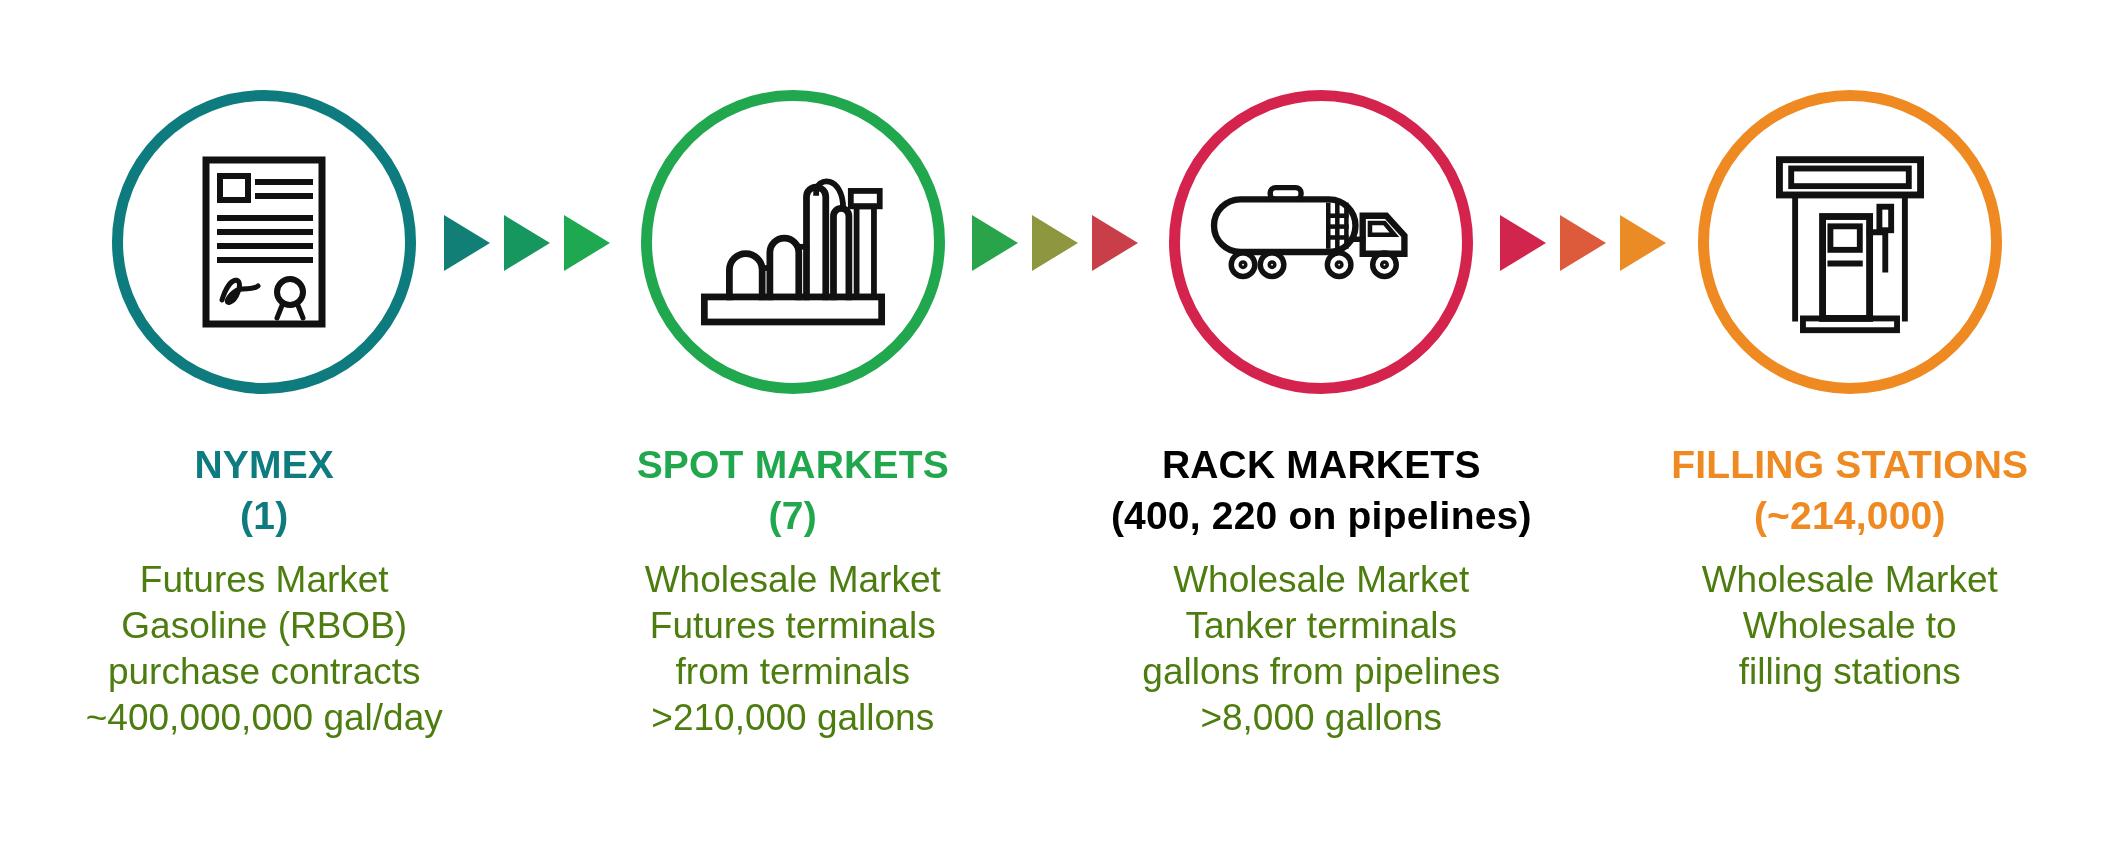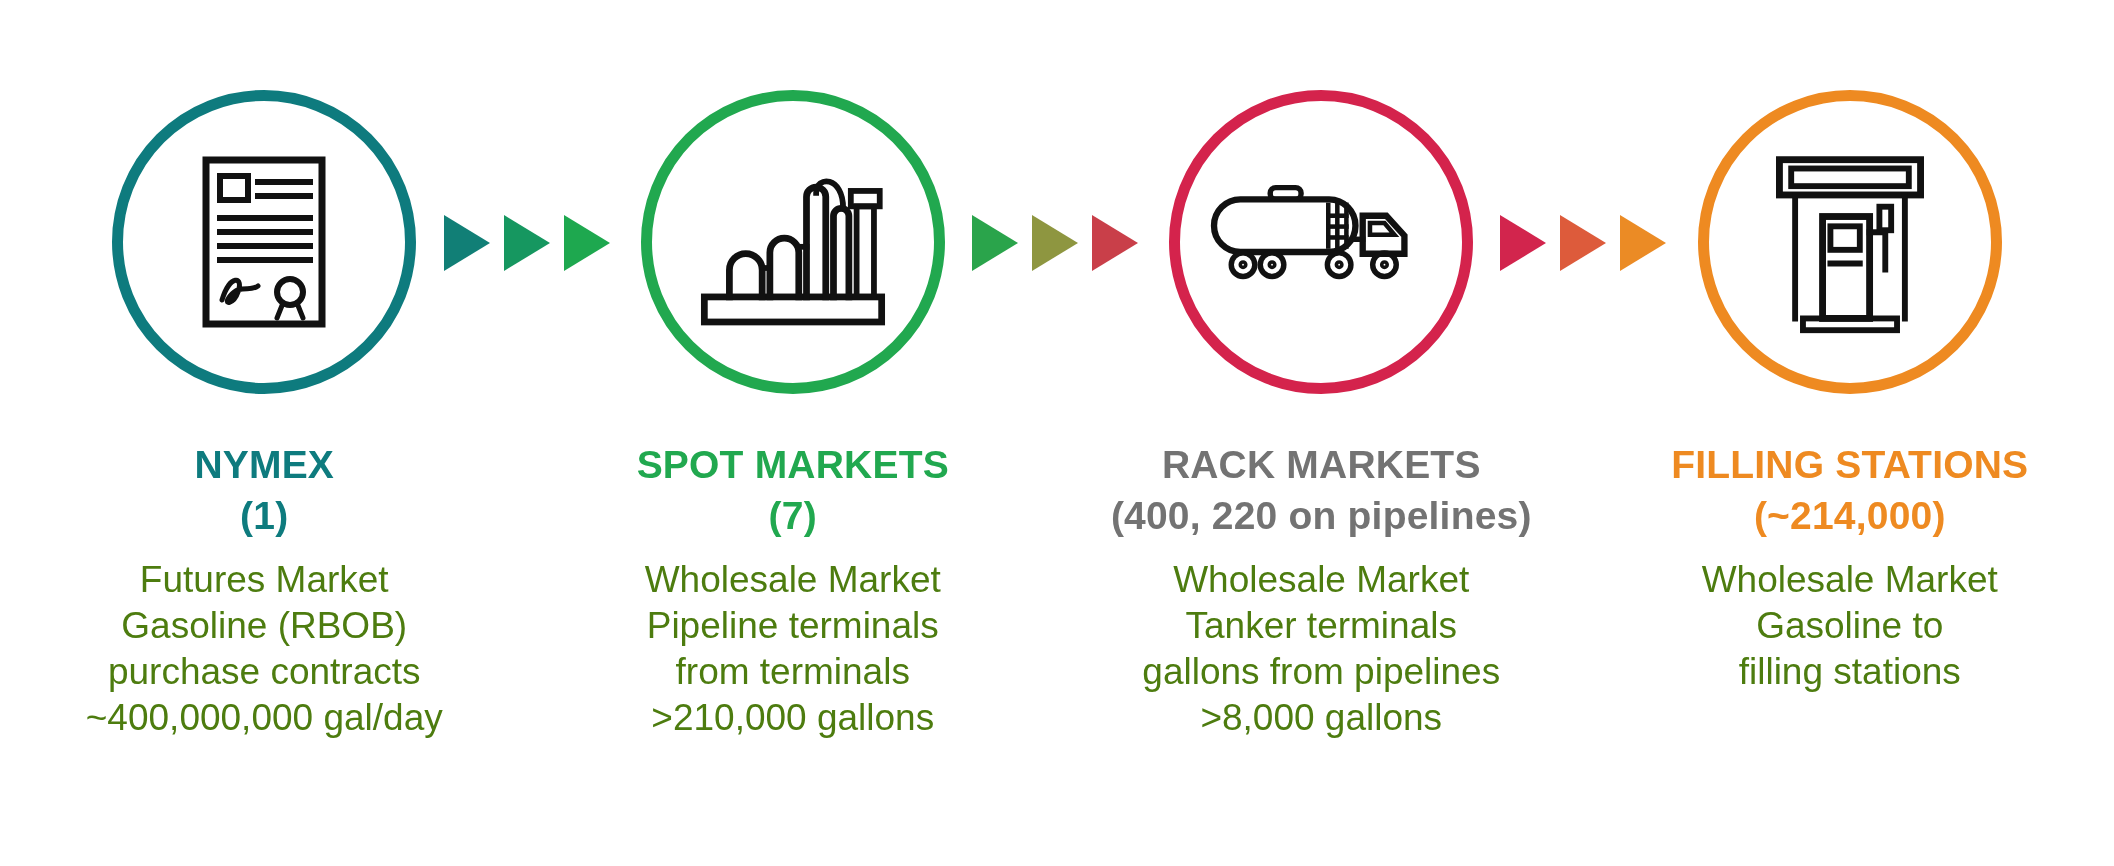--- a/index.html
+++ b/index.html
@@ -124,21 +124,21 @@
             <path d="M134 44 C134 26 162 26 162 60" stroke-width="6"></path>
           </svg>
         </span>
       </div>
       <h2 class="title" style="color: rgb(33, 168, 79); text-align: center;">
         <span>SPOT MARKETS</span>
         <span class="subtitle">(7)</span>
       </h2>
       <div class="body-text">
         <div>Wholesale Market</div>
-        <div>Pipeline terminals</div>
+        <div>Futures terminals</div>
         <div>from terminals</div>
         <div>&gt;210,000 gallons</div>
       </div>
     </section>
 
     <section class="stage">
       <div class="circle" style="border-color: rgb(212, 35, 76);">
         <span class="icon">
           <svg width="236" height="136" viewBox="0 0 260 150" fill="none" stroke="#111" stroke-width="7" stroke-linecap="square">
             <rect x="12" y="28" width="156" height="58" rx="29"></rect>
@@ -156,21 +156,21 @@
             <circle cx="76" cy="100" r="13" stroke-width="6"></circle>
             <circle cx="150" cy="100" r="13" stroke-width="6"></circle>
             <circle cx="200" cy="100" r="13" stroke-width="6"></circle>
             <circle cx="44" cy="100" r="3" stroke-width="4"></circle>
             <circle cx="76" cy="100" r="3" stroke-width="4"></circle>
             <circle cx="150" cy="100" r="3" stroke-width="4"></circle>
             <circle cx="200" cy="100" r="3" stroke-width="4"></circle>
           </svg>
         </span>
       </div>
-      <h2 class="title" style="color: #737373;">
+      <h2 class="title" style="color: #000000;">
         <span>RACK MARKETS</span>
         <span class="subtitle">(400, 220 on pipelines)</span>
       </h2>
       <div class="body-text">
         <div>Wholesale Market</div>
         <div>Tanker terminals</div>
         <div>gallons from pipelines</div>
         <div>&gt;8,000 gallons</div>
       </div>
     </section>
@@ -191,21 +191,21 @@
             <rect x="52" y="178" width="96" height="12" stroke-width="6"></rect>
           </svg>
         </span>
       </div>
       <h2 class="title" style="color: rgb(238, 138, 33);">
         <span>FILLING STATIONS</span>
         <span class="subtitle">(~214,000)</span>
       </h2>
       <div class="body-text">
         <div>Wholesale Market</div>
-        <div>Gasoline to</div>
+        <div>Wholesale to</div>
         <div>filling stations</div>
       </div>
     </section>
 
   </div>
 
   <div class="arrow-group a1">
     <svg width="170" height="60" viewBox="0 0 170 60">
       <polygon points="0,2 0,58 46,30" fill="#117f76"></polygon>
       <polygon points="60,2 60,58 106,30" fill="#169760"></polygon>

